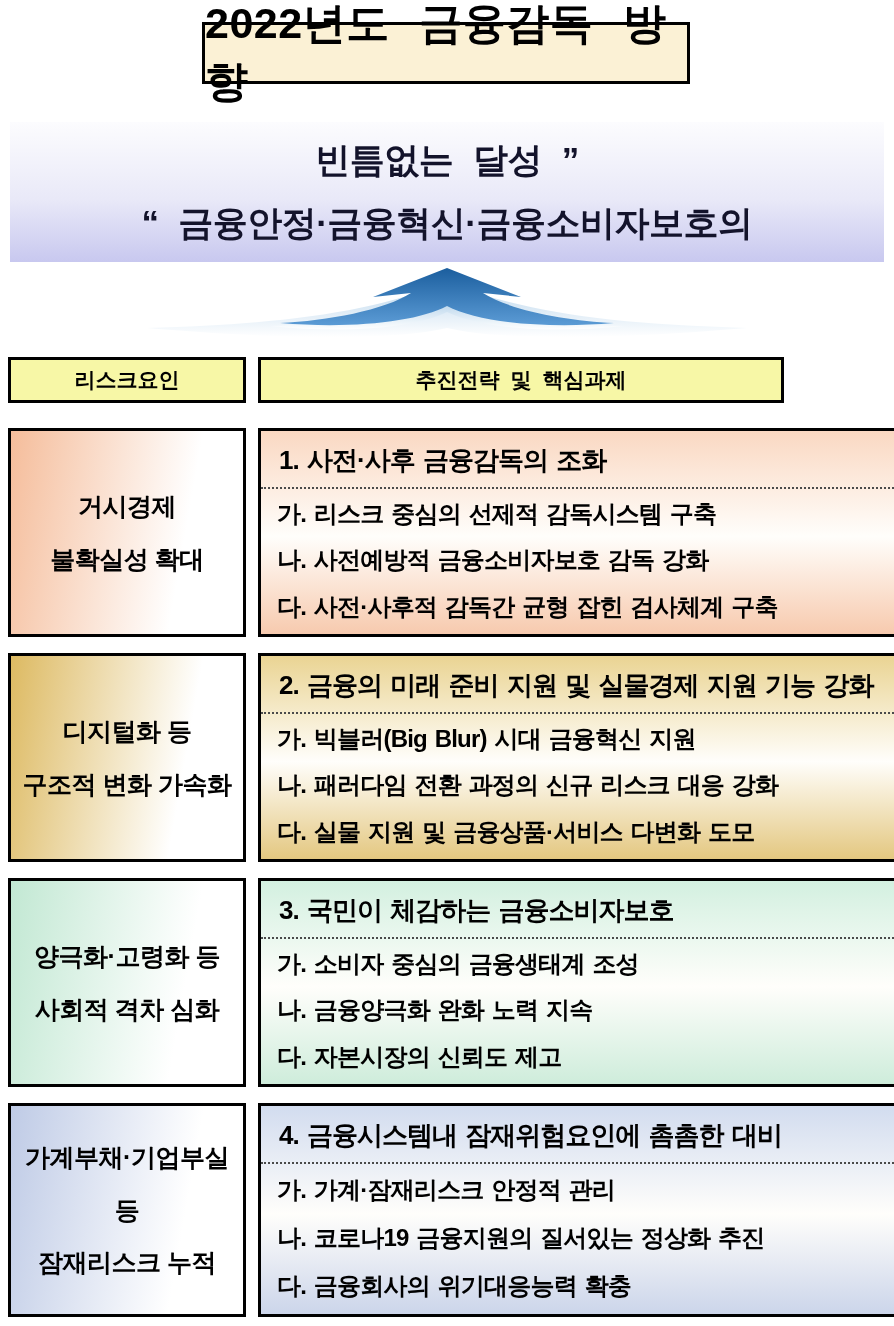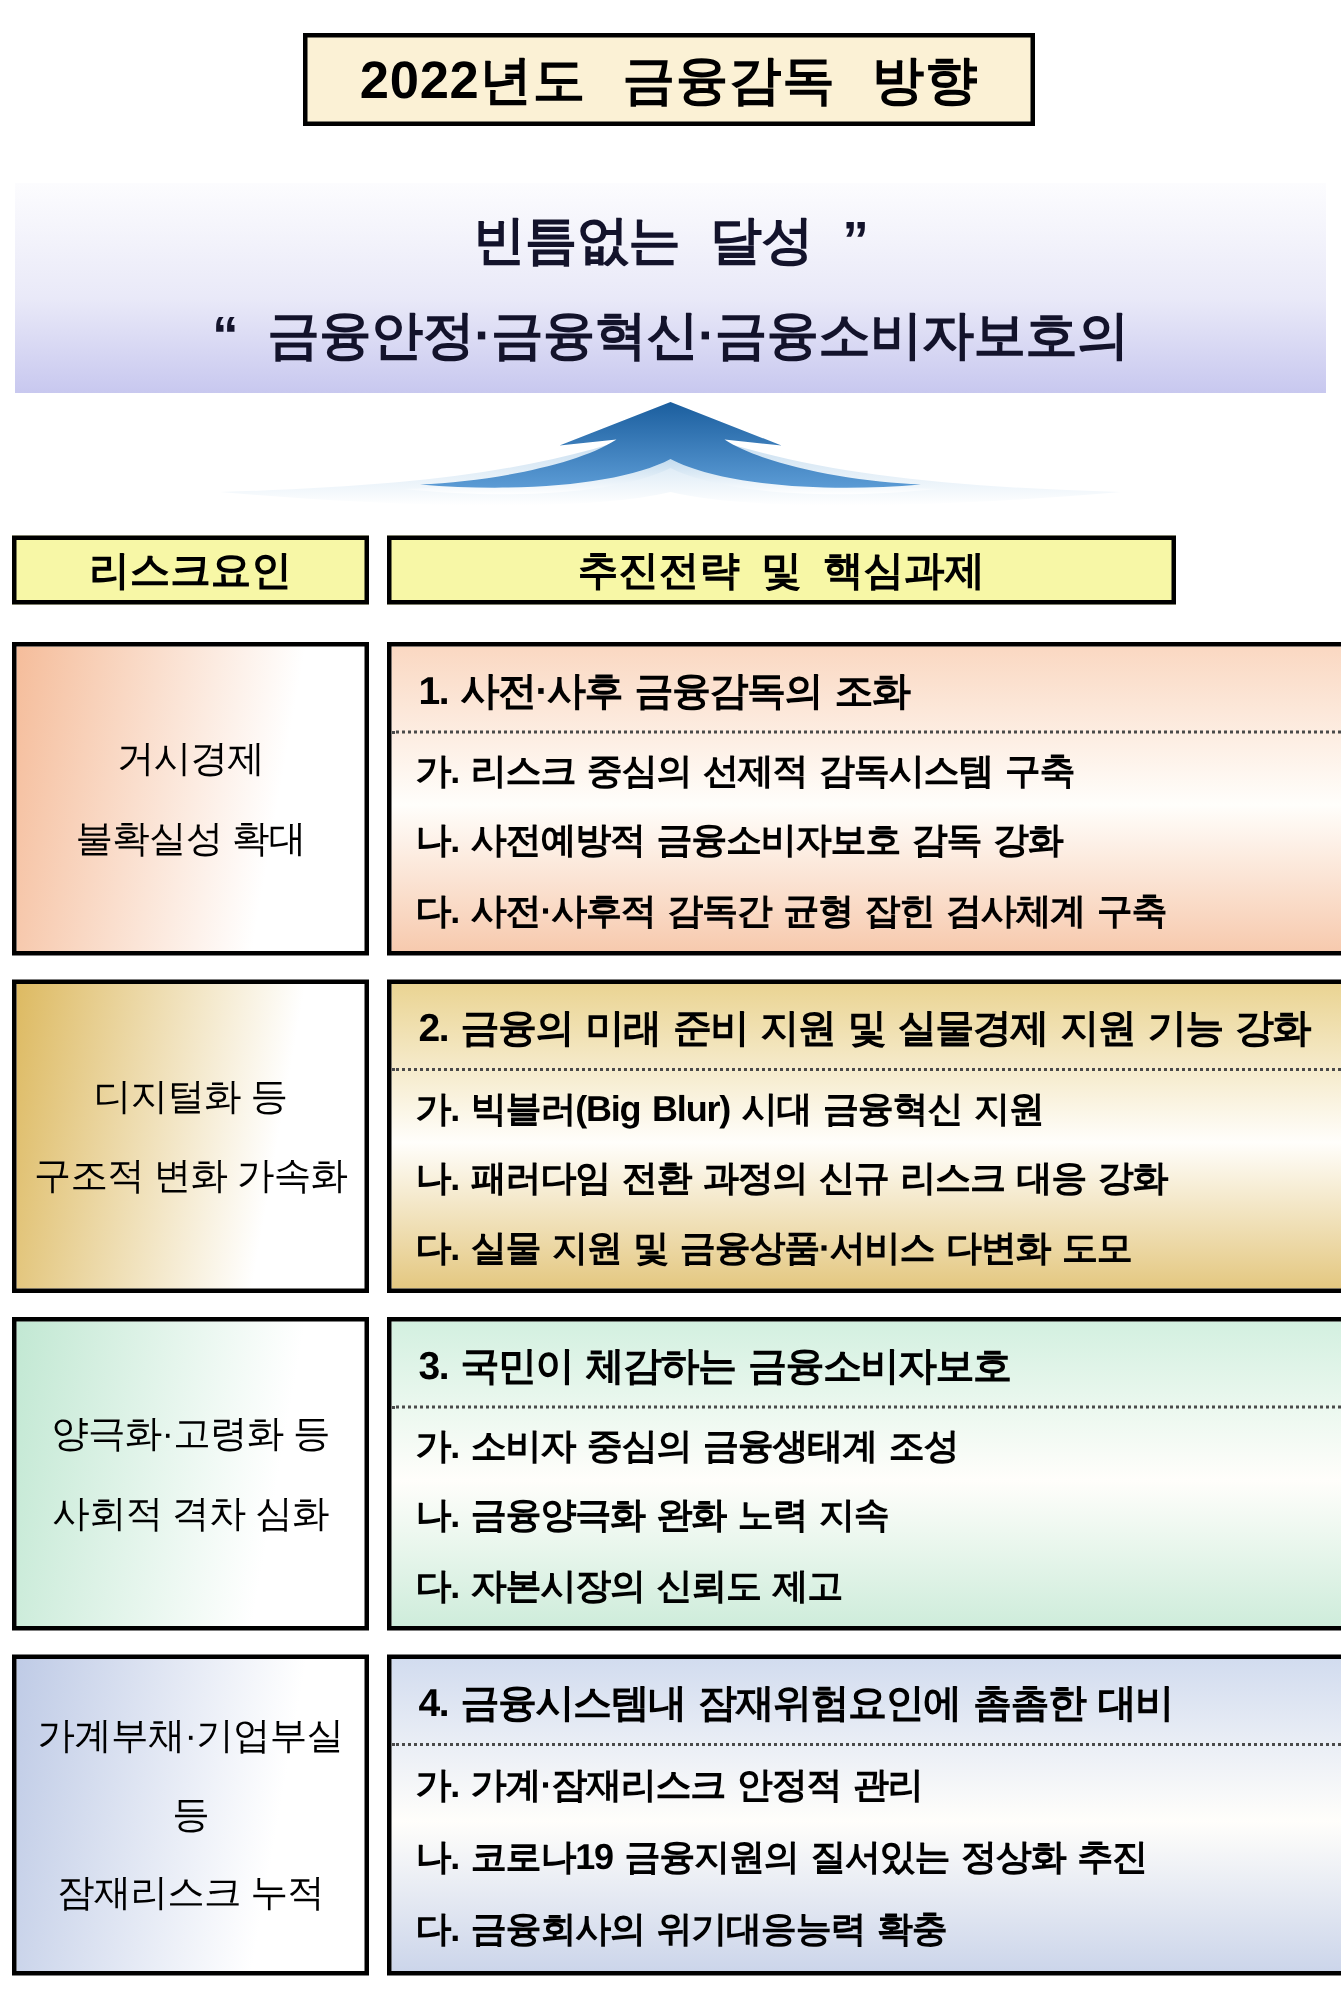--- a/index.html
+++ b/index.html
@@ -5,48 +5,48 @@
   html,body{margin:0;padding:0;background:#fff;}
   .page{
     position:relative;width:894px;height:1326px;background:#fff;overflow:hidden;
     font-family:"Liberation Sans","DejaVu Sans",sans-serif;color:#000;
   }
   .title-box{
     position:absolute;left:202px;top:22px;width:488px;height:62px;
     box-sizing:border-box;border:3px solid var(--border,#000);
     background:var(--title-box-bg,#FBF1D5);
     display:flex;align-items:center;justify-content:center;
-    font-size:35px;font-weight:700;word-spacing:.4em;letter-spacing:.5px;
+    font-size:43px;font-weight:700;word-spacing:.4em;letter-spacing:.5px;
   }
   .banner{
     position:absolute;left:10px;top:122px;width:874px;height:140px;
     background:linear-gradient(180deg,var(--banner-top,#FCFCFE) 0%,#E9E9F8 55%,var(--banner-bottom,#C8C8EF) 100%);
     display:flex;flex-direction:column;align-items:center;justify-content:space-evenly;
     font-size:35px;font-weight:700;color:#13132B;word-spacing:.3em;letter-spacing:-.5px;
   }
   .arrow-wrap{position:absolute;left:147px;top:266px;width:600px;height:88px;}
   .col-header{
     position:absolute;top:357px;height:46px;box-sizing:border-box;
     border:3px solid var(--border,#000);background:var(--header-bg,#F7F7A6);
     display:flex;align-items:center;justify-content:center;
-    font-size:27px;font-weight:700;word-spacing:.25em;
+    font-size:21px;font-weight:700;word-spacing:.25em;
   }
   .col-header.risk{left:8px;width:238px;}
   .col-header.strategy{left:258px;width:526px;}
   .row{position:absolute;left:0;width:894px;}
   .row.r1{top:428px;height:209px;}
   .row.r2{top:653px;height:209px;}
   .row.r3{top:878px;height:209px;}
   .row.r4{top:1103px;height:214px;}
   .risk-box{
     position:absolute;left:8px;top:0;bottom:0;width:238px;box-sizing:border-box;
     border:3px solid var(--border,#000);
     background:linear-gradient(100deg,var(--accent,#ddd) 0%,#ffffff 72%);
     display:flex;flex-direction:column;align-items:center;justify-content:center;
-    font-size:25px;font-weight:400;line-height:2.1;text-align:center;letter-spacing:-.5px;
+    font-size:25px;font-weight:700;line-height:2.1;text-align:center;letter-spacing:-.5px;
   }
   .strategy-box{
     position:absolute;left:258px;top:0;bottom:0;width:706px;box-sizing:border-box;
     border:3px solid var(--border,#000);
     background:linear-gradient(180deg,var(--accent-soft,#eee) 0%,#FFFEFB 52%,var(--accent,#ddd) 112%);
   }
   .strategy-header{
     height:58px;box-sizing:border-box;display:flex;align-items:center;
     padding:2px 6px 0 18px;border-bottom:2px dotted #4a4a4a;
     font-size:26px;font-weight:700;letter-spacing:-1px;white-space:nowrap;word-spacing:.08em;

